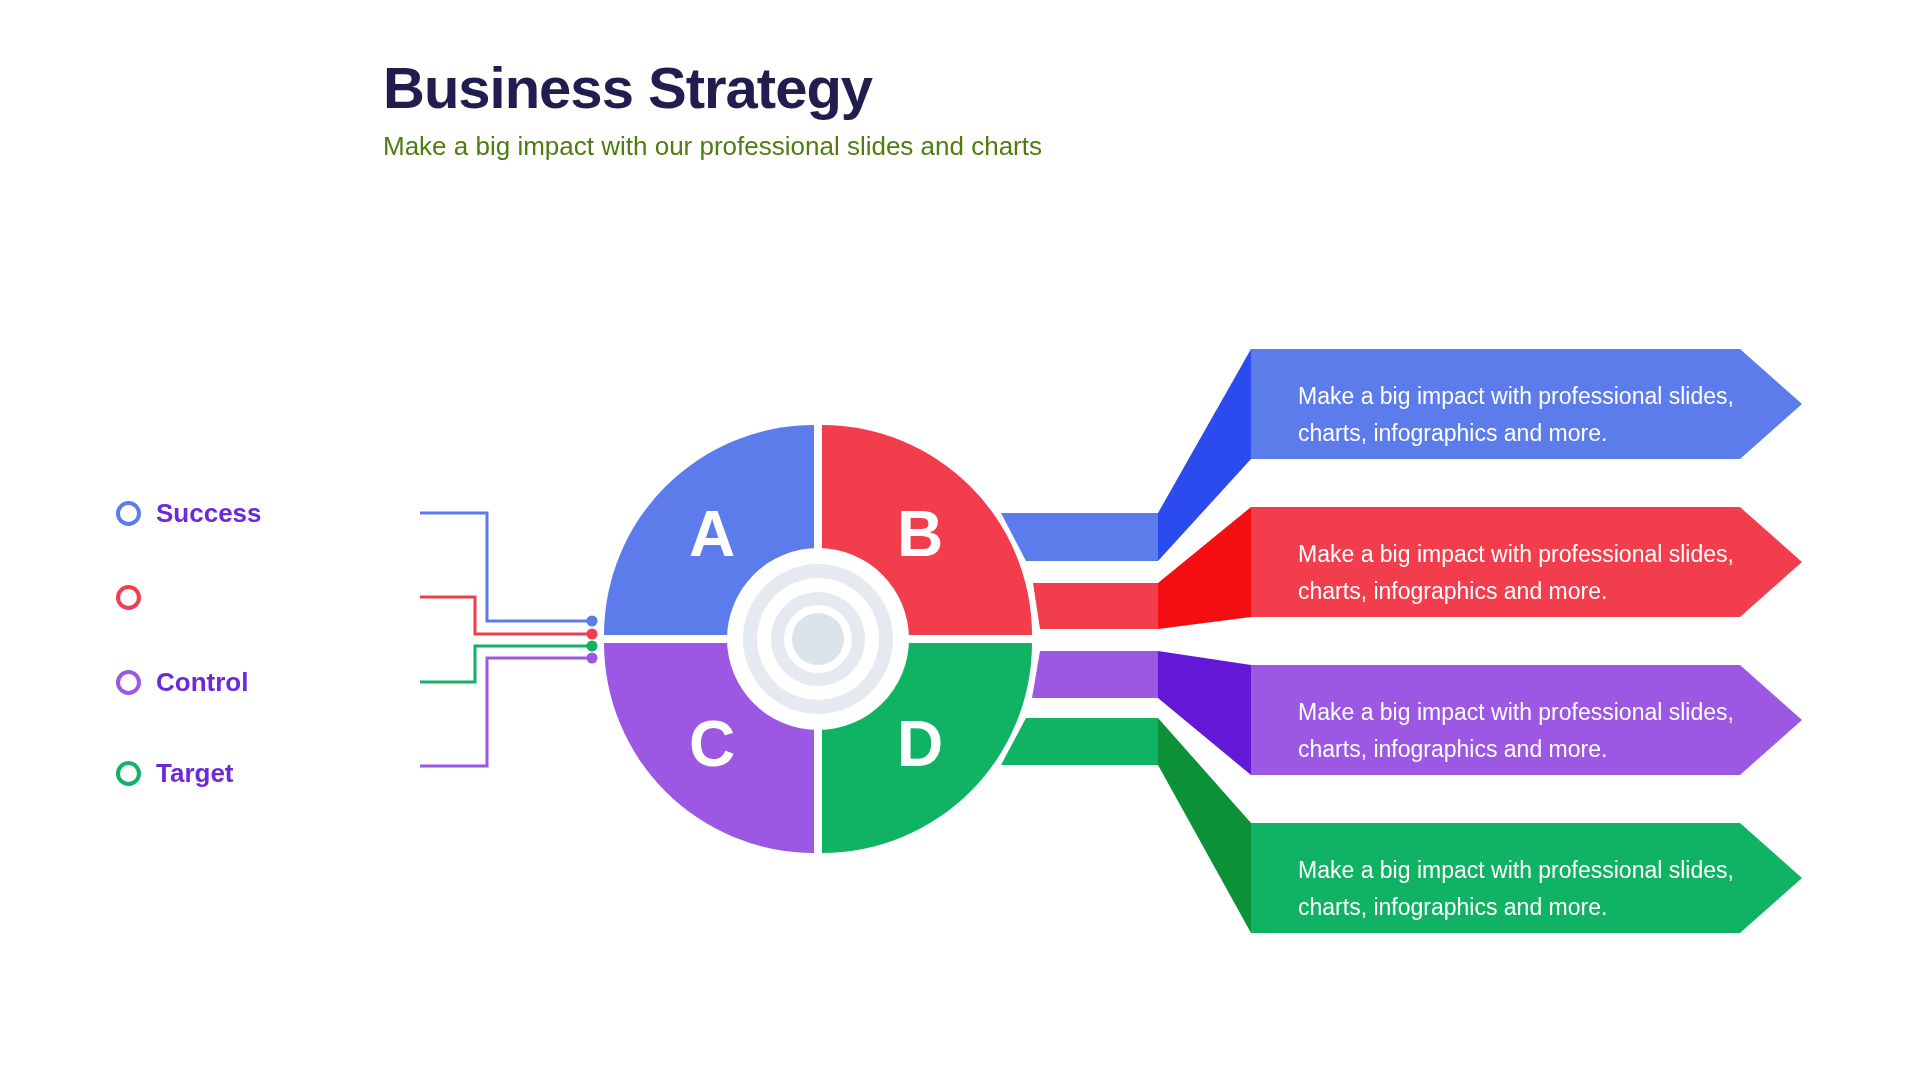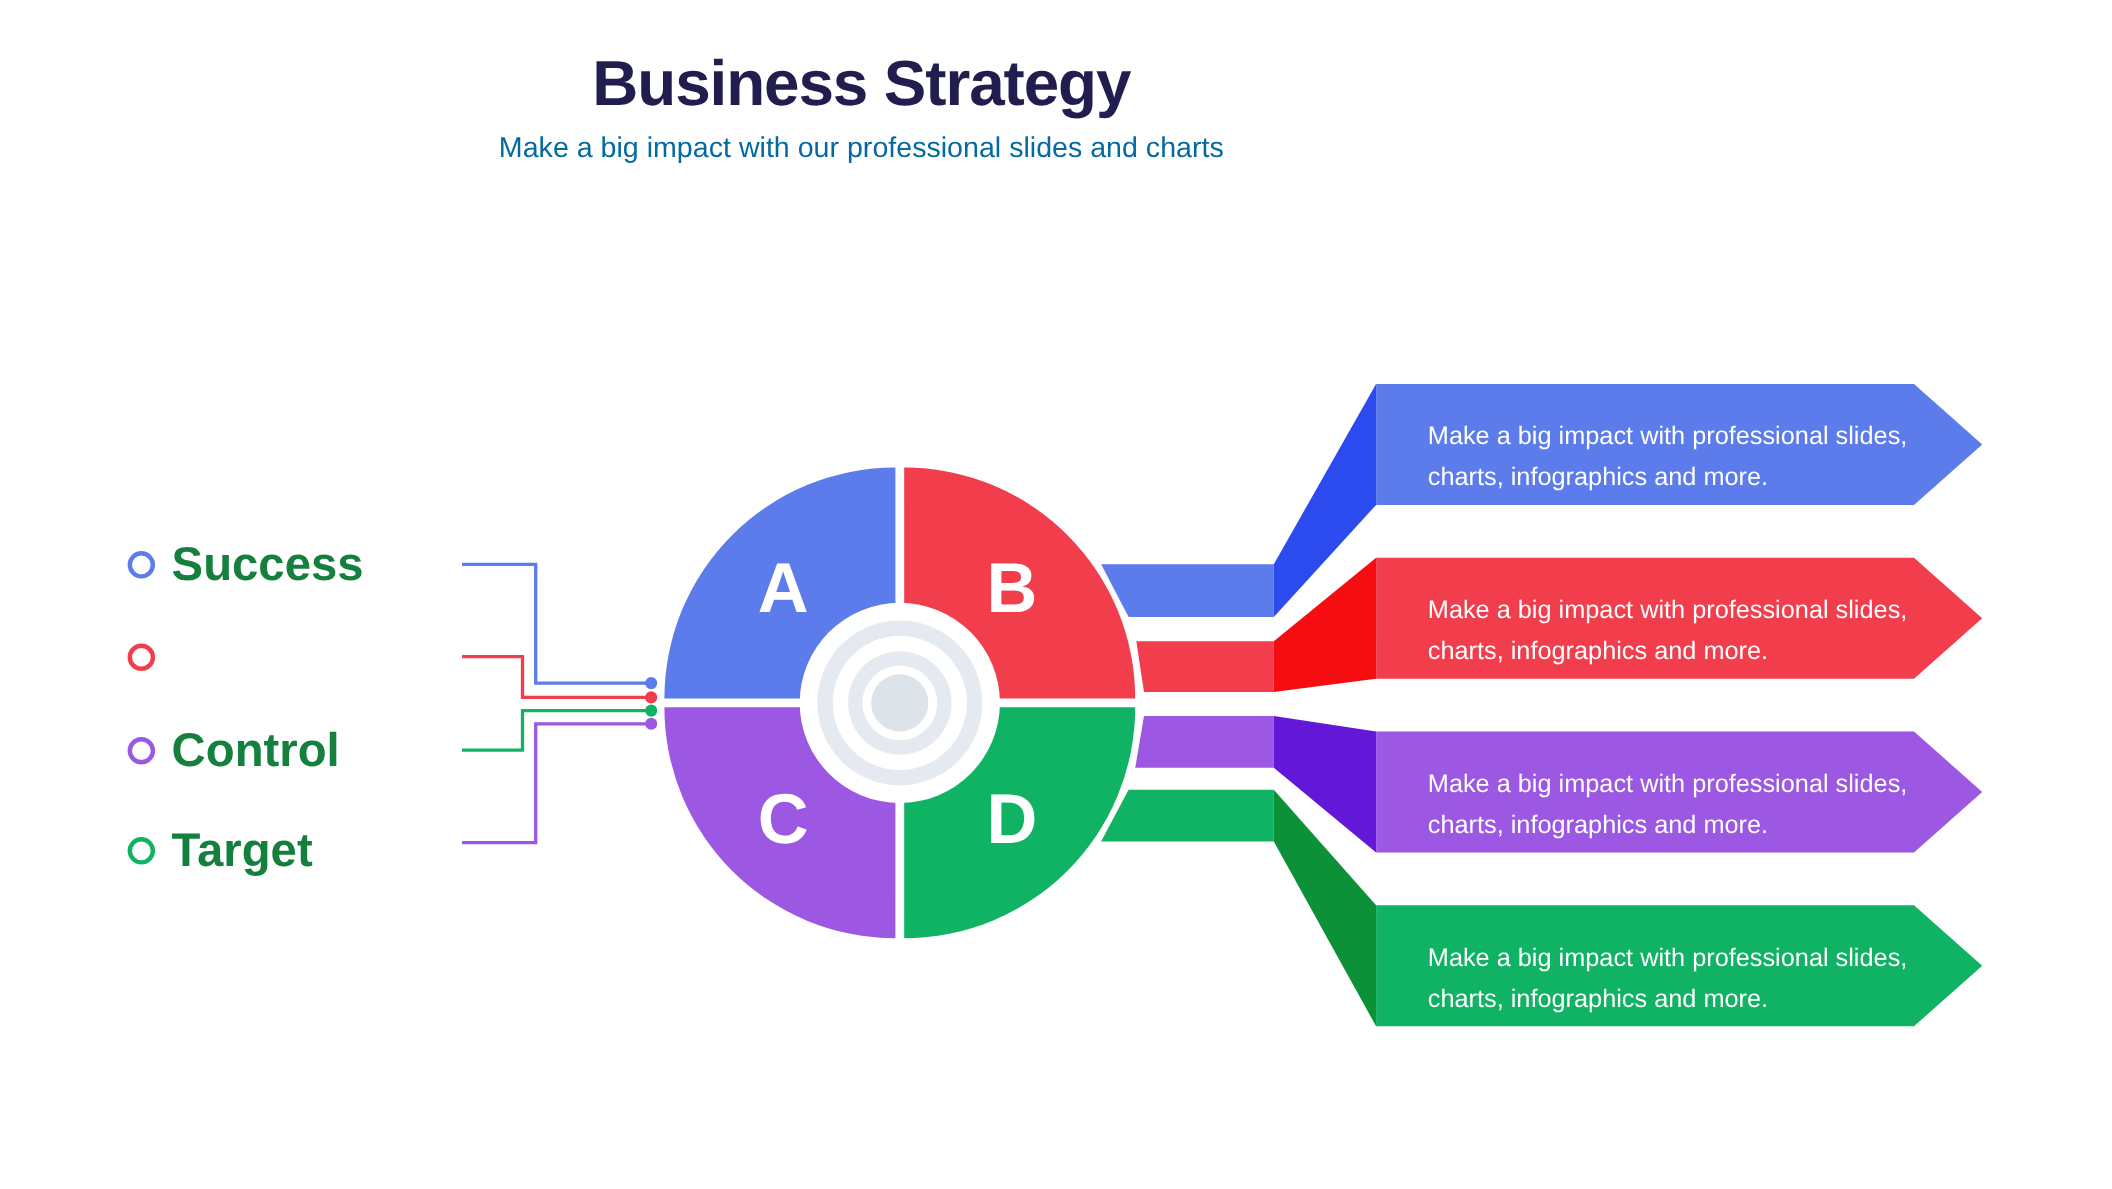--- a/index.html
+++ b/index.html
@@ -1,39 +1,39 @@
 <!DOCTYPE html>
 <html><head>
 <meta charset="utf-8">
 <style>
   html,body{margin:0;padding:0;background:#ffffff;}
   .stage{
     position:relative;width:1920px;height:1081px;background:#ffffff;overflow:hidden;
     font-family:"Liberation Sans", sans-serif;
   }
-  .header{position:absolute;left:383px;top:40px;width:800px;text-align:center;}
+  .header{position:absolute;left:383px;top:52px;width:800px;text-align:left;}
   .header h1{
     margin:0;font-size:58px;font-weight:800;letter-spacing:-1px;
     color:#211D4F;line-height:72px;
   }
   .header p{
-    margin:6px 0 0 0;font-size:26px;font-weight:400;color:#0369a1;line-height:32px;
+    margin:6px 0 0 0;font-size:26px;font-weight:400;color:#4d7c0f;line-height:32px;
   }
   .legend-item{
     position:absolute;left:116px;height:54px;display:flex;align-items:center;gap:15px;
   }
   .legend-item .ring{
     width:17px;height:17px;border-radius:50%;border:4px solid #000;flex:0 0 auto;background:#fff;
   }
   .ring-blue{border-color:#5B7CEA !important;}
   .ring-red{border-color:#F23D4D !important;}
   .ring-purple{border-color:#9C57E3 !important;}
   .ring-green{border-color:#10B264 !important;}
   .legend-item .lbl{
-    font-size:43px;font-weight:700;color:#15803d;white-space:nowrap;
+    font-size:26px;font-weight:700;color:#6d28d9;white-space:nowrap;
   }
   .gfx{position:absolute;left:0;top:0;width:1920px;height:1081px;}
   .gfx text{
     font-family:"Liberation Sans", sans-serif;font-weight:700;font-size:64px;
   }
   .banner-text{
     position:absolute;left:1298px;width:460px;color:#FFFFFF;
     font-size:23px;line-height:37px;font-weight:400;margin-top:12px;
   }
 </style>

